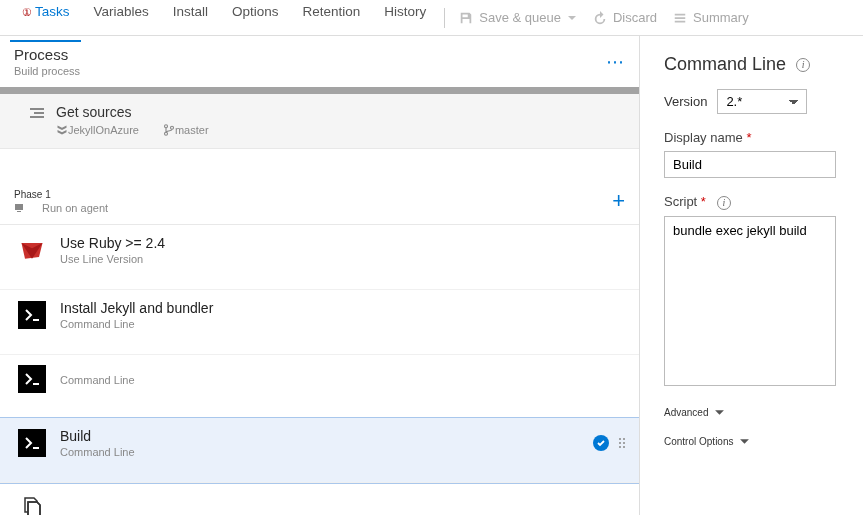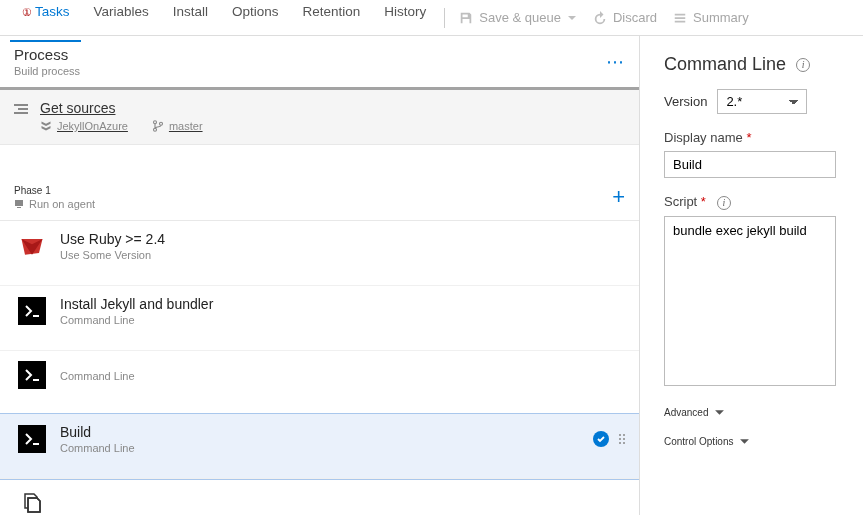--- a/index.html
+++ b/index.html
@@ -8,37 +8,37 @@
   .tab { padding: 0 12px; height: 48px; line-height: 36px; font-size: 13.5px; color: #555; cursor: pointer; }
   .tab.active { color: #0078d4; border-bottom: 2px solid #0078d4; font-weight: 400; }
   .tab .warn { color: #a80000; font-size: 11px; margin-right: 3px; }
   .toolbar-sep { width: 1px; height: 20px; background: #ccc; margin: 0 6px; }
   .toolbar-btn { display: flex; align-items: center; color: #a6a6a6; padding: 0 8px; height: 40px; gap: 6px; pointer-events: none; }
   .toolbar-btn svg { fill: #bfbfbf; }
   .main { display: flex; height: 479px; }
   .left { width: 640px; border-right: 1px solid #ddd; overflow: hidden; }
   .right { flex: 1; padding: 18px 0 0 24px; overflow: hidden; }
 
-  .process-row { padding: 10px 14px 10px 14px; display: flex; align-items: center; border-bottom: 3px solid #a3a3a3; }
+  .process-row { padding: 10px 14px 10px 14px; display: flex; align-items: center; border-bottom: 7px solid #a3a3a3; }
   .process-row .title { font-size: 15px; color: #333; }
   .process-row .sub { font-size: 11px; color: #888; margin-top: 2px; }
   .dots { color: #0078d4; font-size: 18px; margin-left: auto; letter-spacing: 1px; cursor: pointer; }
 
-  .sources-row { background: #f5f5f5; padding: 10px 14px 12px 14px; display: flex; align-items: flex-start; gap: 12px; border-bottom: 1px solid #e8e8e8; text-decoration: underline; }
+  .sources-row { background: #f5f5f5; padding: 10px 14px 12px 30px; display: flex; align-items: flex-start; gap: 12px; border-bottom: 1px solid #e8e8e8; }
   .eq-icon { color: #888; font-size: 14px; line-height: 14px; display:flex; flex-direction:column; gap:2px; padding-top:4px;}
   .eq-icon div { width: 14px; height: 2px; background: #888; }
   .eq-icon div:nth-child(2){ width:10px; margin-left:4px;}
   .sources-row .body { flex: 1; }
   .sources-row .title { font-size: 14px; }
   .sources-row .meta { font-size: 11px; color: #888; margin-top: 4px; display: flex; gap: 24px; align-items:center;}
-  .meta-chip { display:flex; align-items:center; gap:5px;}
+  .meta-chip { display:flex; align-items:center; }
 
   .phase-row { padding: 9px 14px 10px 14px; display: flex; align-items: center; border-bottom: 1px solid #e8e8e8; }
   .phase-row .title { font-size: 10px; }
-  .phase-row .sub { font-size: 11px; color: #888; margin-top: 2px; display:flex; align-items:center; gap:5px;}
+  .phase-row .sub { font-size: 11px; color: #888; margin-top: 2px; display:flex; align-items:center; gap:18px;}
   .plus { color: #0078d4; font-size: 22px; font-weight: 300; margin-left: auto; cursor: pointer; }
 
   .task { display: flex; align-items: center; gap: 14px; padding: 10px 14px 24px 18px; border-bottom: 1px solid #f0f0f0; cursor: pointer; }
   .task .ic { width: 28px; height: 28px; display: flex; align-items: center; justify-content: center; flex-shrink:0;}
   .task .body { flex: 1; }
   .task .title { font-size: 14px; color: #222; }
   .task .sub { font-size: 11px; color: #888; margin-top: 2px; }
   .task .warn-sub { color: #a80000; display:flex; align-items:center; gap:4px;}
   .task.selected { background: #eaf1fb; outline: 1px solid #a9c7ec; }
   .task .tail { display: flex; align-items: center; gap: 10px; }
@@ -154,21 +154,21 @@
 
     <div class="task">
       <div class="ic ruby-ic">
         <svg width="28" height="22" viewBox="0 0 32 24">
             <path d="M4 4h24l-4 16L8 22 4 4z" fill="#c9302c"></path>
             <path d="M4 4l12 6 12-6-12 18L4 4z" fill="#a81818"></path>
           </svg>
       </div>
       <div class="body">
         <div class="title">Use Ruby &gt;= 2.4</div>
-        <div class="sub">Use Some Version</div>
+        <div class="sub">Use Line Version</div>
       </div>
     </div>
 
     <div class="task">
       <div class="ic cmd-ic">
         <svg width="20" height="20" viewBox="0 0 20 20">
             <path d="M4 5l5 5-5 5M11 15h6"></path>
           </svg>
       </div>
       <div class="body">

